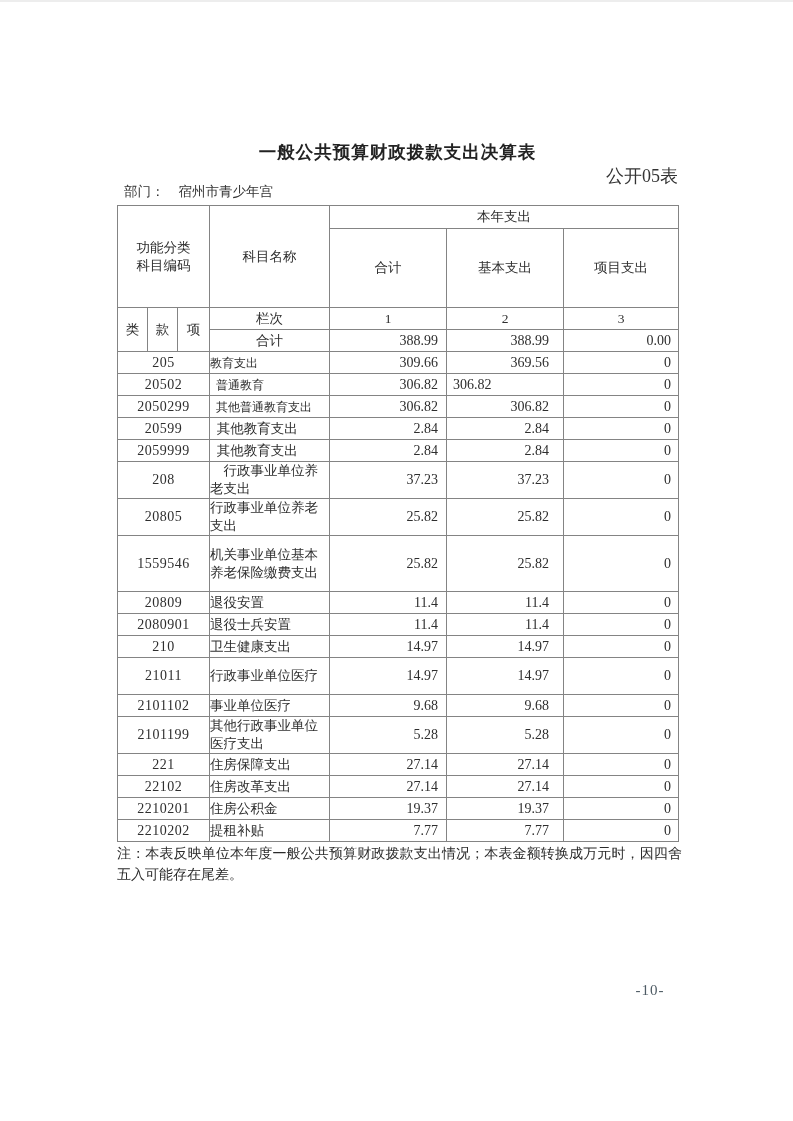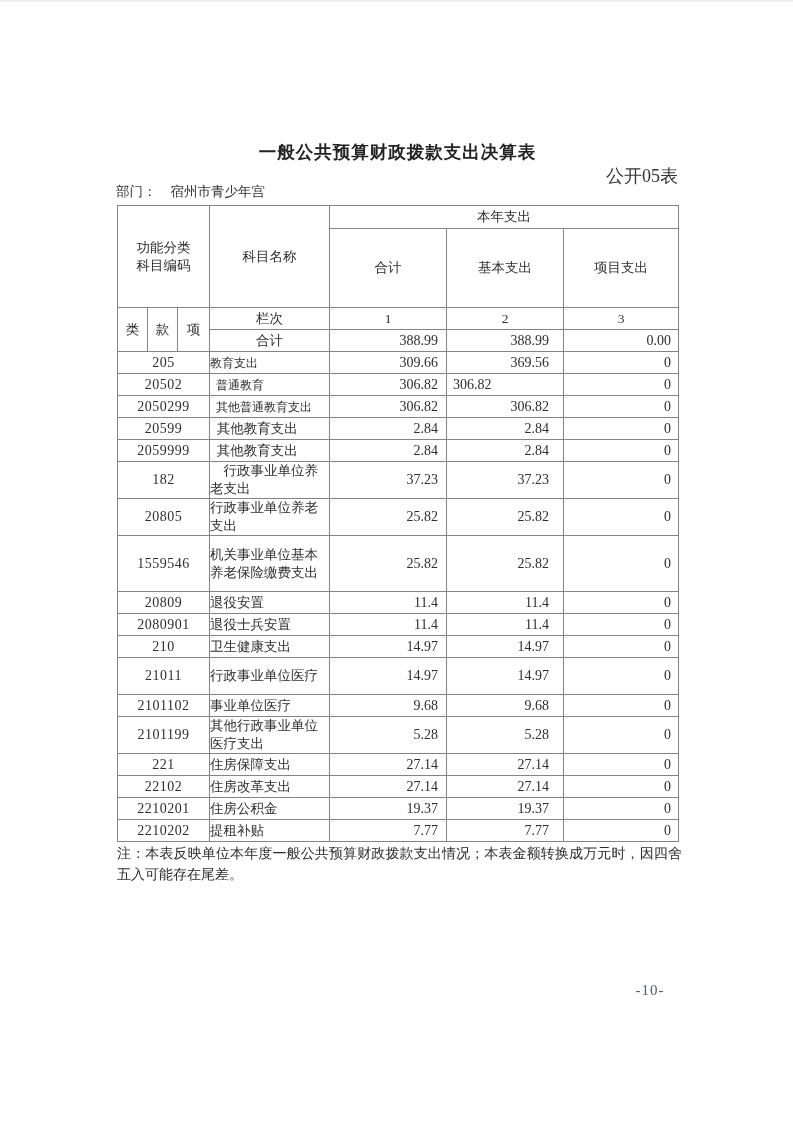--- a/index.html
+++ b/index.html
@@ -16,21 +16,21 @@
     position:absolute;top:140px;left:117px;width:561px;
     text-align:center;
     font-family:"Liberation Sans","DejaVu Sans",sans-serif;
     font-weight:bold;font-size:17.5px;letter-spacing:1px;color:#222;
   }
   .meta-right{
     position:absolute;top:166px;left:378px;width:300px;
     text-align:right;font-size:18px;line-height:20px;color:#333;
   }
   .meta-left{
-    position:absolute;top:183px;left:116px;font-size:13.5px;color:#333;
+    position:absolute;top:183px;left:124px;font-size:13.5px;color:#333;
   }
   .meta-left .dept-name{margin-left:14px;}
   table.budget{
     position:absolute;top:205px;left:117px;
     width:561px;border-collapse:collapse;table-layout:fixed;
     font-size:13.5px;color:#2e2e2e;
   }
   table.budget td, table.budget th{
     border:1px solid #848484;
     padding:0;vertical-align:middle;
@@ -143,21 +143,21 @@
         <td class="num c3">0</td>
       </tr>
       <tr style="height: 22px;">
         <td colspan="3" class="code">2059999</td>
         <td class="name" style="text-indent: 0.5em;">其他教育支出</td>
         <td class="num c1">2.84</td>
         <td class="num c2">2.84</td>
         <td class="num c3">0</td>
       </tr>
       <tr style="height: 37px;">
-        <td colspan="3" class="code">182</td>
+        <td colspan="3" class="code">208</td>
         <td class="name" style="text-indent: 1em;">行政事业单位养老支出</td>
         <td class="num c1">37.23</td>
         <td class="num c2">37.23</td>
         <td class="num c3">0</td>
       </tr>
       <tr style="height: 37px;">
         <td colspan="3" class="code">20805</td>
         <td class="name">行政事业单位养老支出</td>
         <td class="num c1">25.82</td>
         <td class="num c2">25.82</td>

